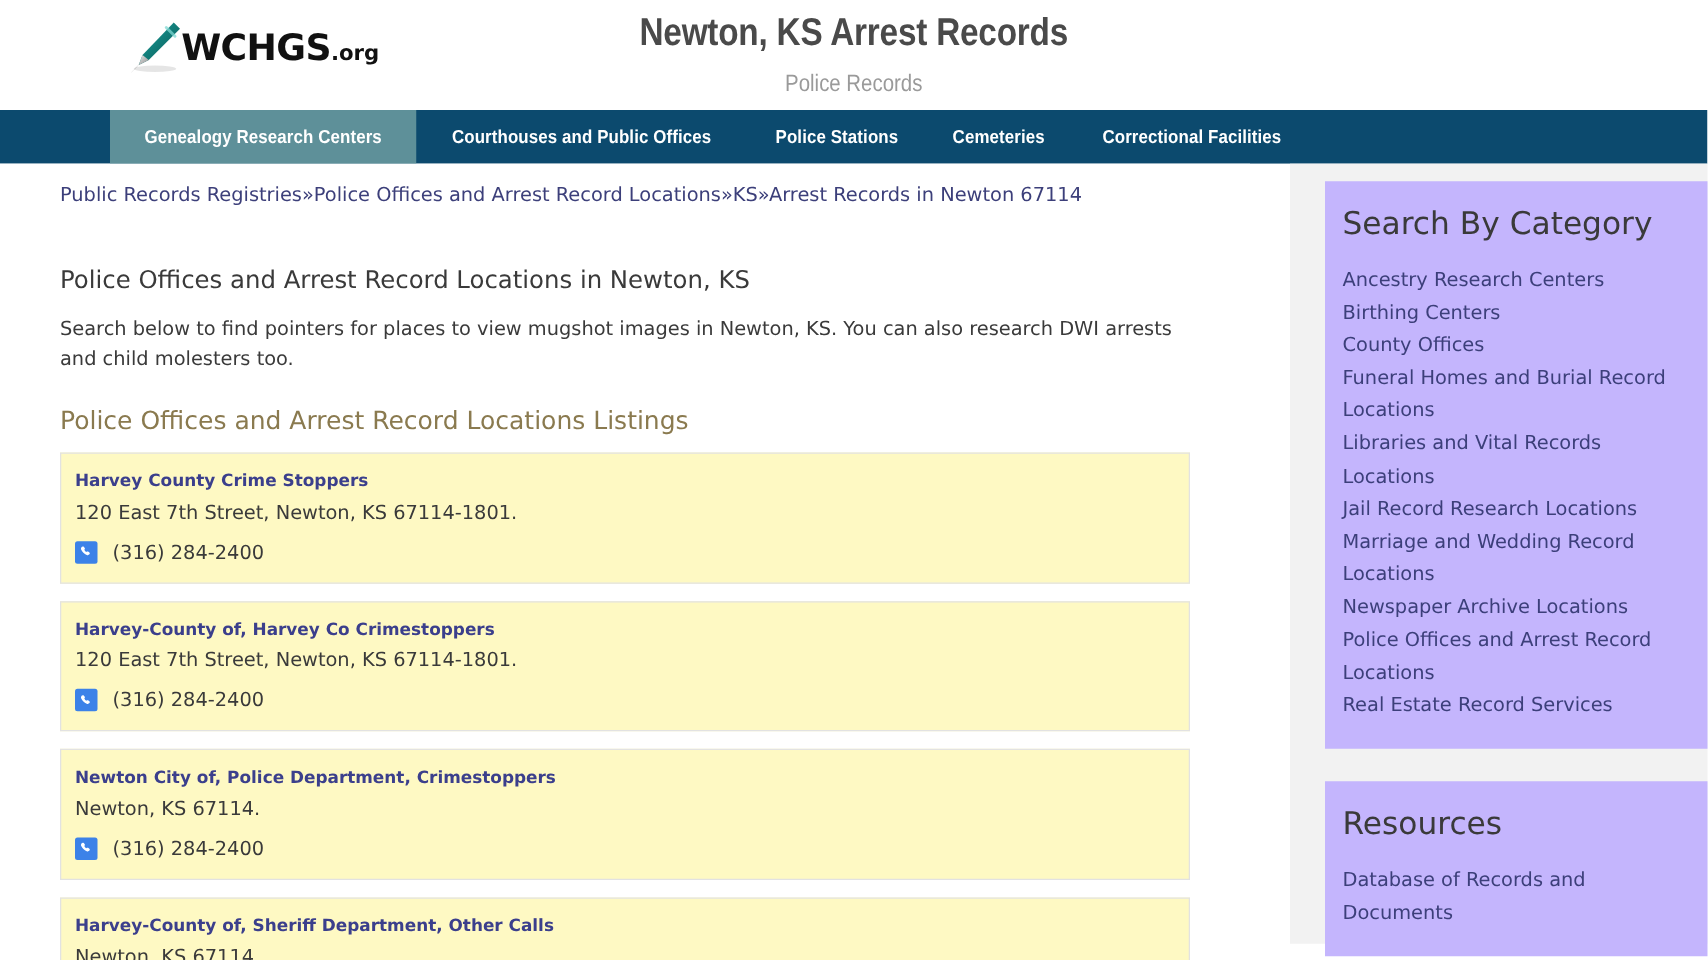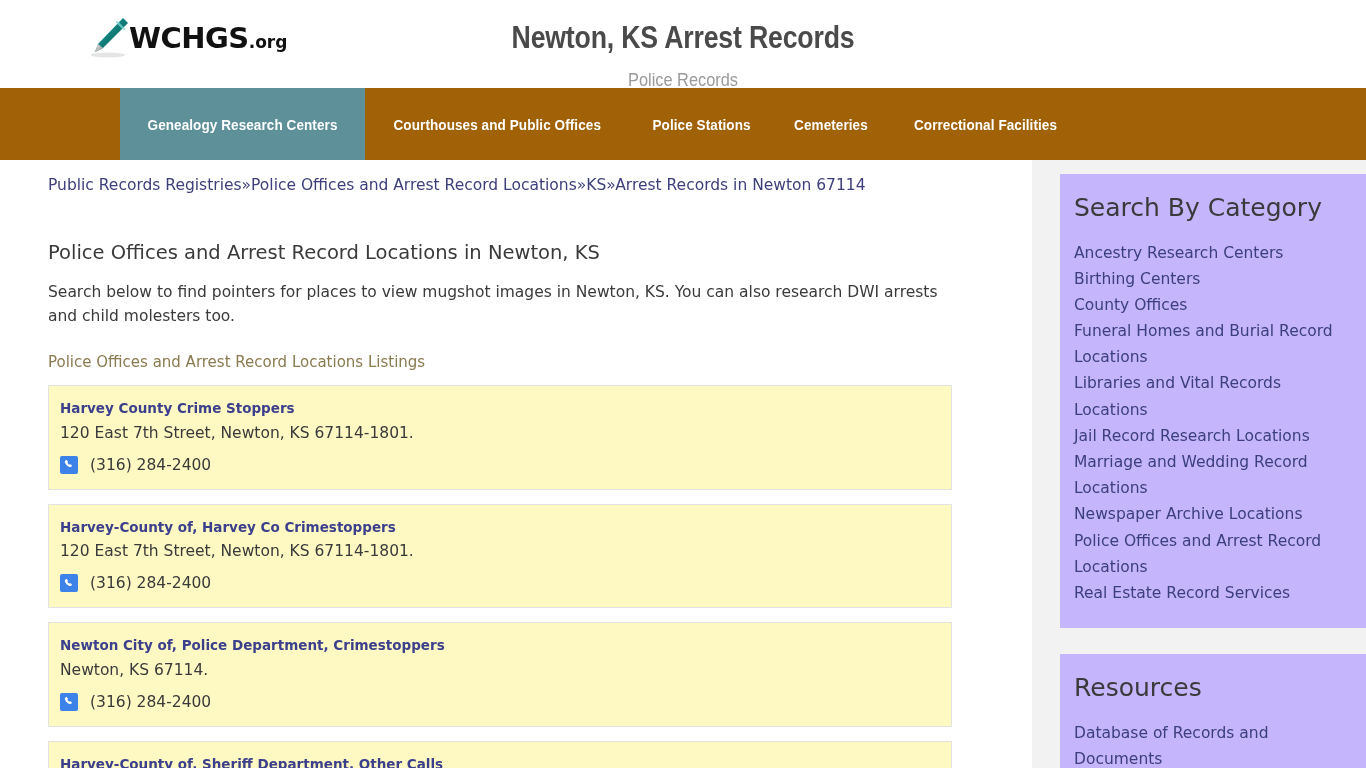--- a/index.html
+++ b/index.html
@@ -16,21 +16,21 @@
 
   
   .site-header {
     position: relative;
     height: 88px;
     background: #ffffff;
     display: block;
   }
   .logo-wrap {
     position: absolute;
-    left: 79px;
+    left: 95px;
     top: 12px;
     display: flex;
     align-items: center;
     height: 52px;
   }
   .logo-pen {
     width: 52px;
     height: 48px;
     position: relative;
     flex: 0 0 auto;
@@ -47,21 +47,21 @@
   .logo-text .org {
     font-size: 17px;
     font-weight: bold;
     letter-spacing: 0;
   }
 
   .header-titles {
     position: absolute;
     left: 0;
     right: 0;
-    top: 12px;
+    top: 0;
     text-align: center;
     pointer-events: none;
   }
   .page-title {
     font-family: "Liberation Sans Narrow", "Liberation Sans", sans-serif;
     font-size: 31px;
     font-weight: bold;
     color: #4a4a4a;
     margin: 0;
     padding-top: 8px;
@@ -74,25 +74,25 @@
     font-size: 19px;
     color: #9a9a9a;
     margin: 0;
     padding-top: 13px;
     transform: scaleX(0.86);
     transform-origin: center;
   }
 
   
   .main-nav {
-    background: #a16207;
-    height: 72px;
+    background: #0c4a6e;
+    height: 43px;
     display: flex;
     align-items: stretch;
-    padding-left: 120px;
+    padding-left: 88px;
   }
   .nav-item {
     display: flex;
     align-items: center;
     padding: 0 17px;
     color: #ffffff;
     font-family: "Liberation Sans Narrow", "Liberation Sans", sans-serif;
     font-size: 15px;
     font-weight: bold;
     letter-spacing: 0.1px;
@@ -148,21 +148,21 @@
   }
   p.section-desc {
     font-size: 15.5px;
     color: #3a3a3a;
     line-height: 1.55;
     margin: 16px 0 0 0;
     max-width: 890px;
   }
   h3.listings-heading {
     font-weight: normal;
-    font-size: 15px;
+    font-size: 20px;
     color: #8a7a4f;
     margin: 25px 0 0 0;
   }
 
   
   .listings { margin-top: 14px; }
   .listing-card {
     border: 1px solid #e2e2e2;
     background: #fef9c3;
     padding: 14px 16px 15px 11px;

